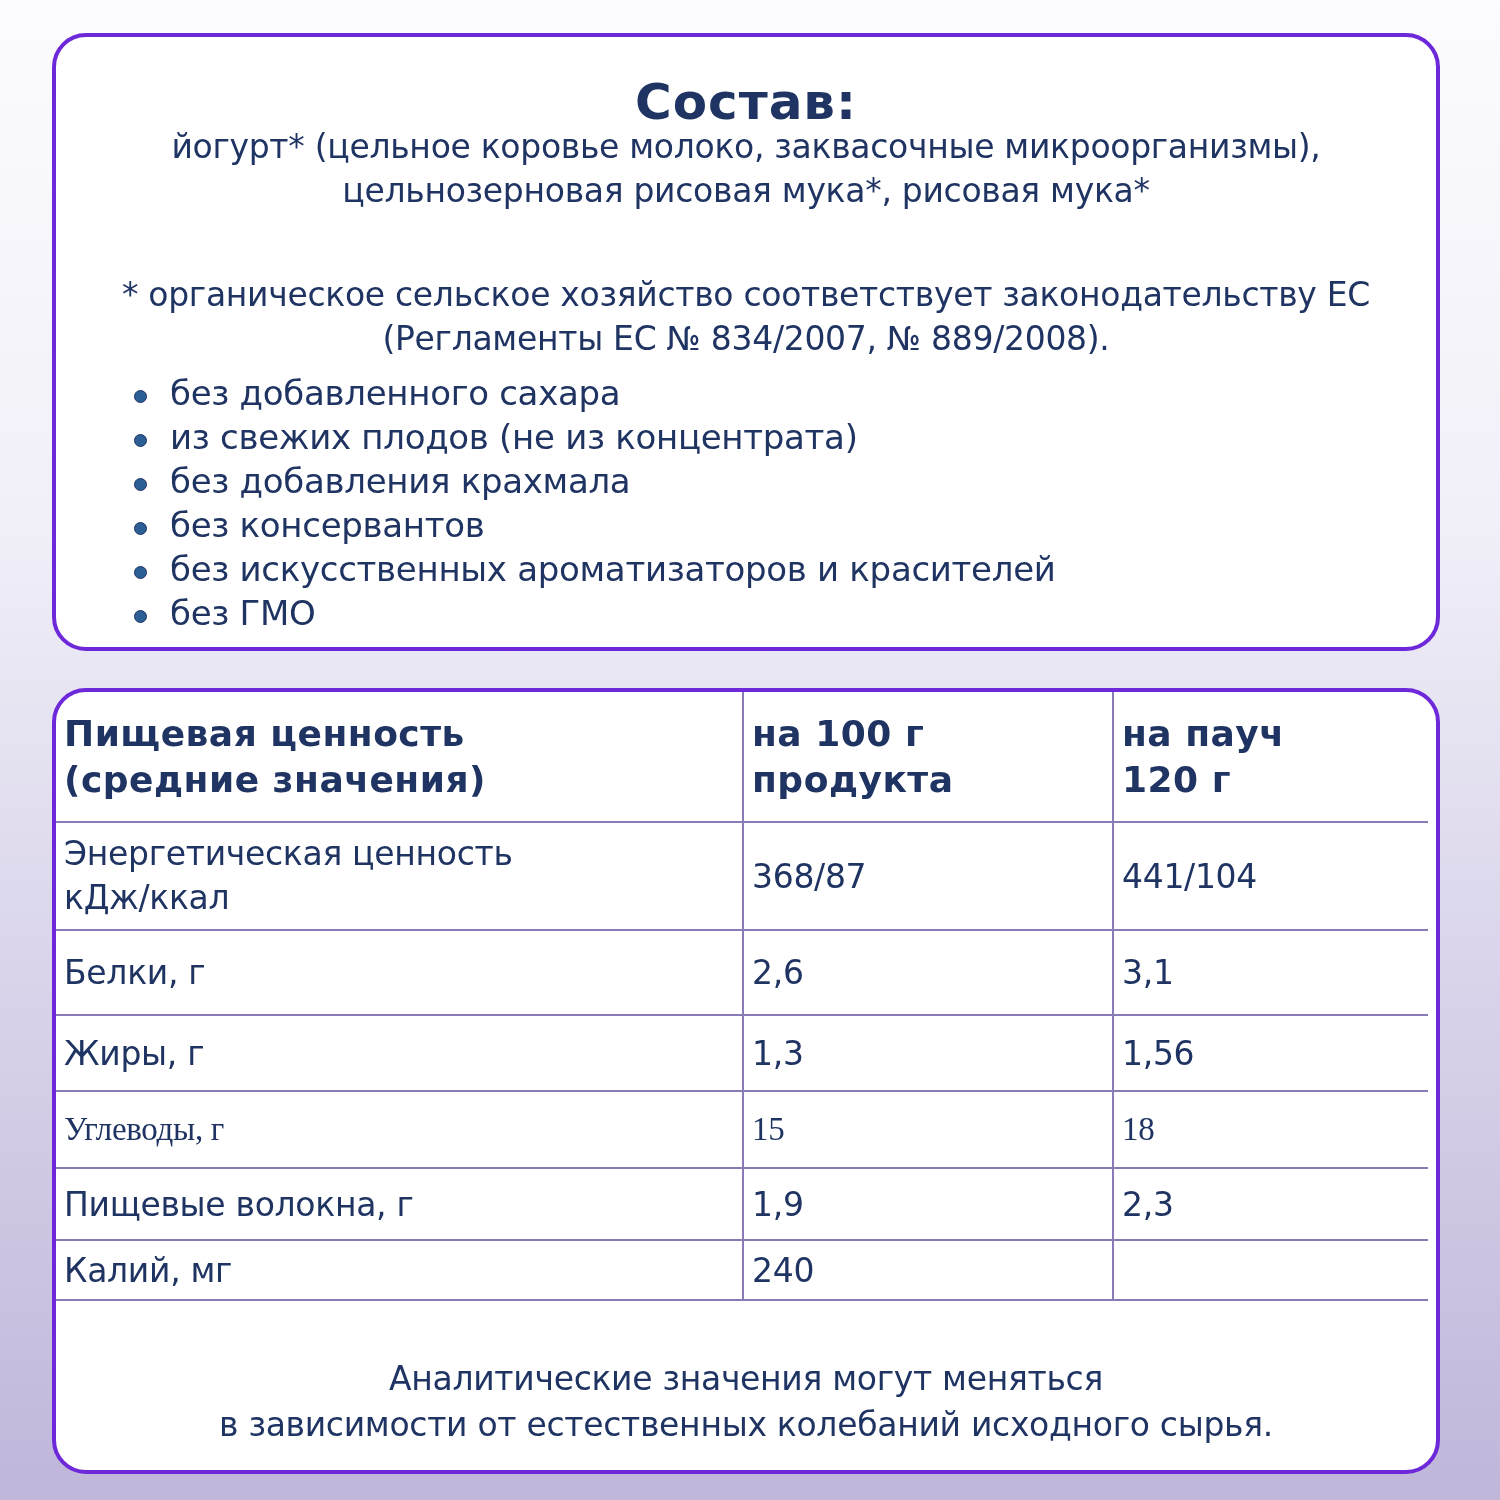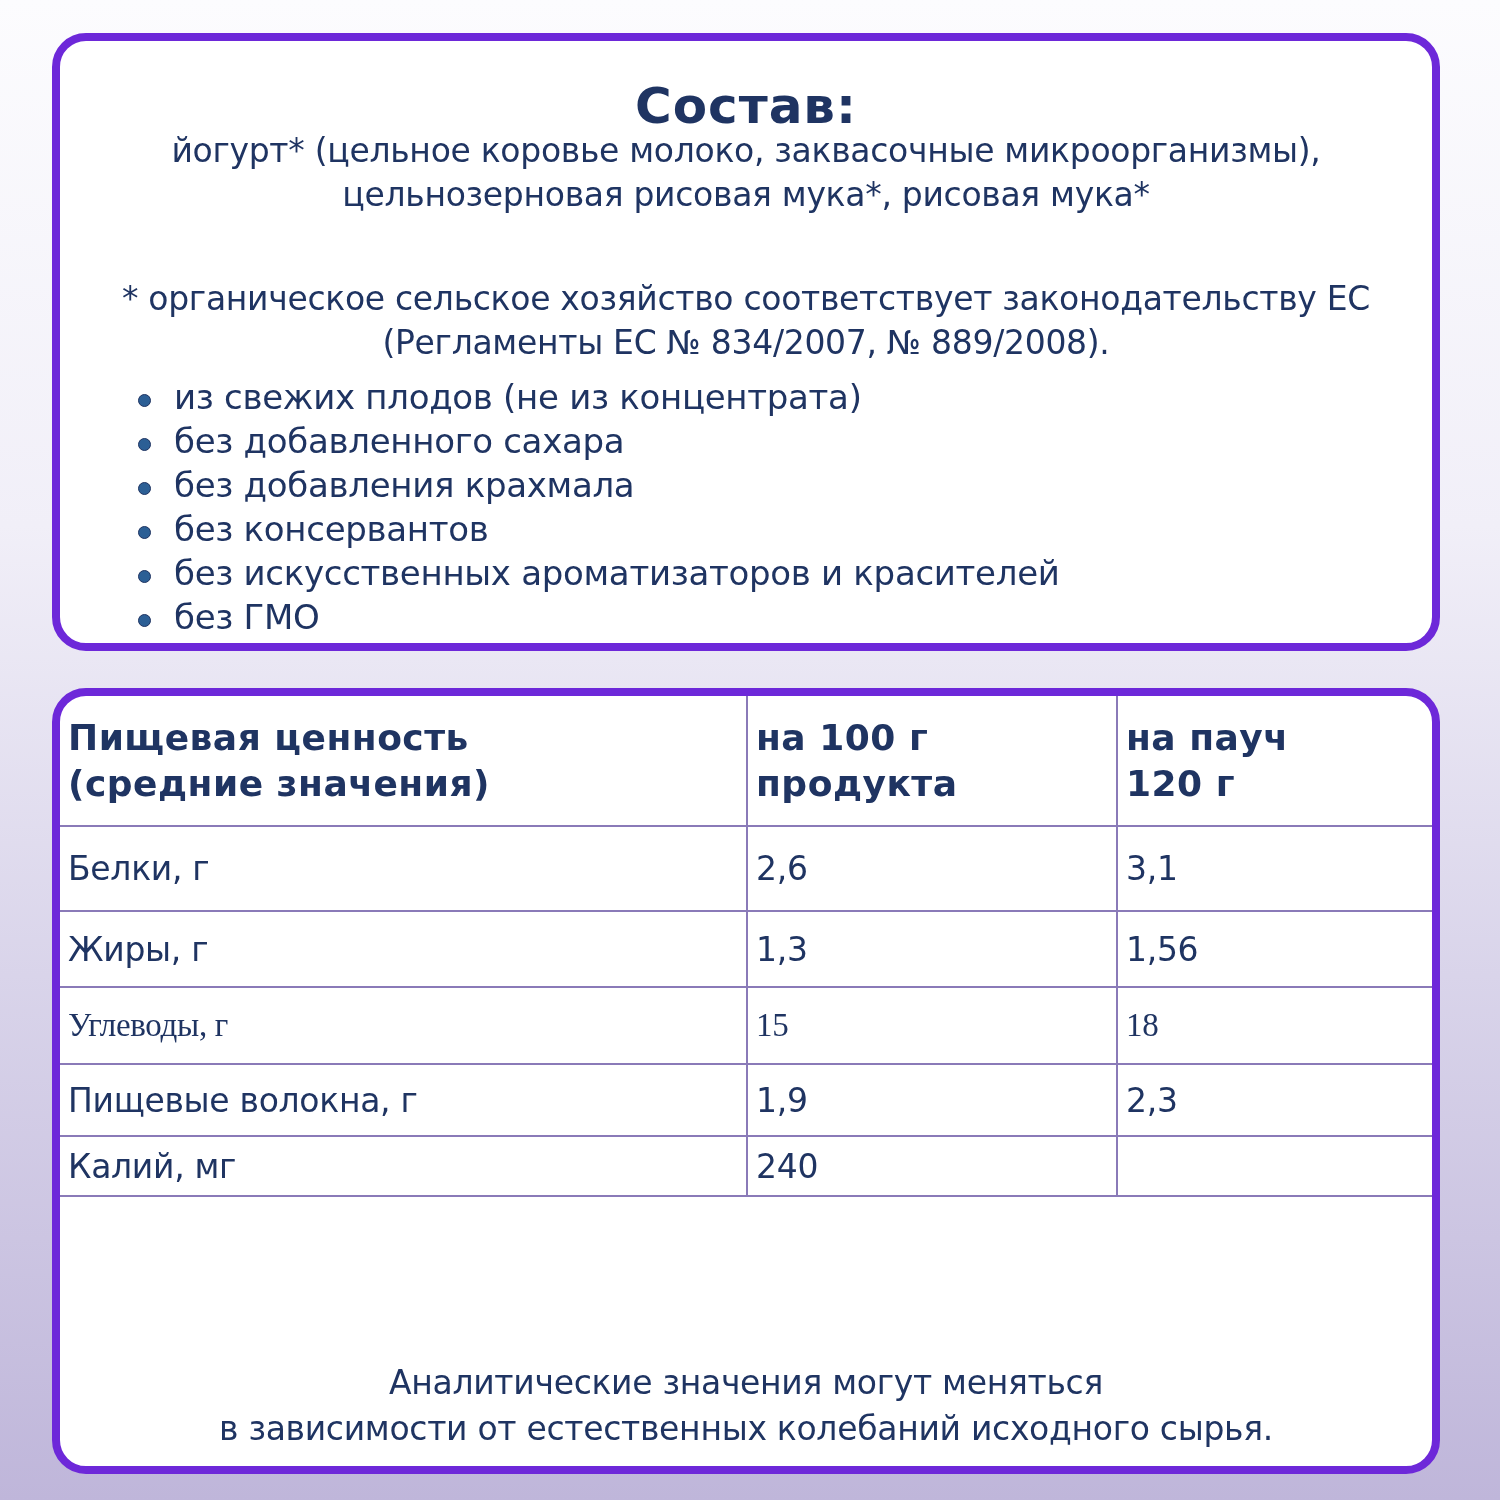--- a/index.html
+++ b/index.html
@@ -4,21 +4,21 @@
 <style>
   html, body { margin:0; padding:0; }
   body {
     width:1500px; height:1500px; overflow:hidden; position:relative;
     background: linear-gradient(to bottom, #fcfcfe 0%, #f1eff8 35%, #d9d4ea 65%, #bfb6da 100%);
     font-family: "DejaVu Sans", "Liberation Sans", sans-serif;
     color:#1f3462;
   }
   .card {
     position:absolute; left:52px; width:1388px; box-sizing:border-box;
-    background:#fff; border:8px solid #6d28d9; border-radius:34px;
+    background:#fff; border:4px solid #6d28d9; border-radius:34px;
   }
   #card1 { top:33px; height:618px; }
   #card2 { top:688px; height:786px; overflow:hidden; }
 
   .title {
     position:absolute; top:40px; left:0; right:0; text-align:center;
     font-family:"DejaVu Sans", sans-serif; font-weight:bold; font-size:50px;
     letter-spacing:1px; line-height:1;
   }
   .ingredients {
@@ -75,22 +75,22 @@
   <div class="title">Состав:</div>
   <div class="ingredients">
     <div>йогурт* (цельное коровье молоко, заквасочные микроорганизмы),</div>
     <div>цельнозерновая рисовая мука*, рисовая мука*</div>
   </div>
   <div class="footnote">
     <div>* органическое сельское хозяйство соответствует законодательству ЕС</div>
     <div>(Регламенты ЕС № 834/2007, № 889/2008).</div>
   </div>
   <ul class="claims">
+    <li><span class="dot"></span><span>без добавленного сахара</span></li>
     <li><span class="dot"></span><span>из свежих плодов (не из концентрата)</span></li>
-    <li><span class="dot"></span><span>без добавленного сахара</span></li>
     <li><span class="dot"></span><span>без добавления крахмала</span></li>
     <li><span class="dot"></span><span>без консервантов</span></li>
     <li><span class="dot"></span><span>без искусственных ароматизаторов и красителей</span></li>
     <li><span class="dot"></span><span>без ГМО</span></li>
   </ul>
 </div>
 
 <div id="card2" class="card">
   <table class="nutr">
     <colgroup>
@@ -105,20 +105,28 @@
         <div>(средние значения)</div>
       </th>
       <th>
         <div>на 100 г</div>
         <div>продукта</div>
       </th>
       <th>
         <div>на пауч</div>
         <div>120 г</div>
       </th>
+    </tr>
+    <tr class="r-energy">
+      <td class="energy-label">
+        <div>Энергетическая ценность</div>
+        <div>кДж/ккал</div>
+      </td>
+      <td>368/87</td>
+      <td>441/104</td>
     </tr>
     <tr class="r-prot">
       <td>Белки, г</td>
       <td>2,6</td>
       <td>3,1</td>
     </tr>
     <tr class="r-fat">
       <td>Жиры, г</td>
       <td>1,3</td>
       <td>1,56</td>

